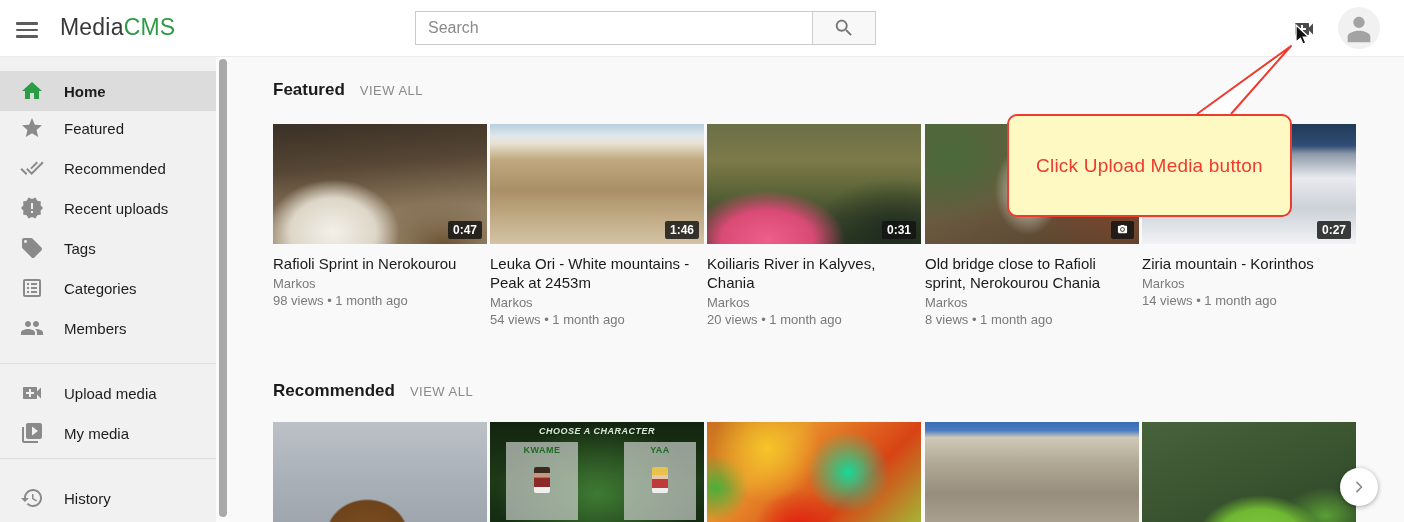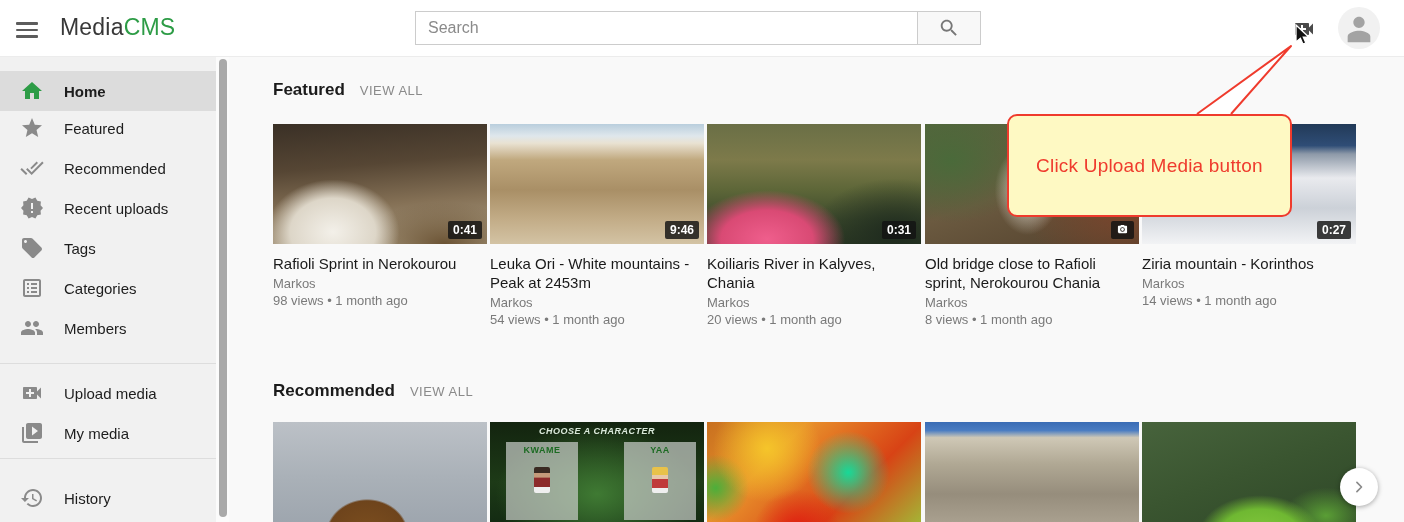--- a/index.html
+++ b/index.html
@@ -8,21 +8,21 @@
 
   
   .topbar { position:absolute; left:0; top:0; width:1404px; height:57px;
     background:#fff; border-bottom:1px solid #ececec; z-index:20; }
   .hamburger { position:absolute; left:16px; top:18px; width:22px; height:20px; cursor:pointer; }
   .hamburger span { display:block; height:2.5px; background:#5c5c5c; margin:4px 0; border-radius:1px; }
   .logo { position:absolute; left:60px; top:14px; font-size:23px; font-weight:500; letter-spacing:.2px; cursor:pointer; }
   .logo .m { color:#383838; }
   .logo .c { color:#2d9c46; }
   .searchwrap { position:absolute; left:415px; top:11px; height:34px; display:flex; }
-  .searchinput { width:503px; height:34px; border:1px solid #ccc; background:#fff;
+  .searchinput { width:398px; height:34px; border:1px solid #ccc; background:#fff;
     padding:0 12px; font-size:16px; color:#333; outline:none; font-family:"Liberation Sans",sans-serif; }
   .searchinput::placeholder { color:#8a8a8a; }
   .searchbtn { width:63px; height:34px; border:1px solid #ccc; border-left:none;
     background:#f8f8f8; display:flex; align-items:center; justify-content:center; cursor:pointer; }
   .topicon { position:absolute; top:17px; width:26px; height:24px; cursor:pointer; }
   .avatar { position:absolute; left:1338px; top:7px; width:42px; height:42px; border-radius:50%;
     background:#f1f1f1; display:flex; align-items:center; justify-content:center; overflow:hidden; cursor:pointer; }
 
   
   .sidebar { position:absolute; left:0; top:57px; width:216px; height:465px; background:#f1f1f1; z-index:10; }
@@ -209,30 +209,30 @@
 
 <div class="content">
 
   <div class="sechead" style="left:44px; top:23px">
     <span class="sectitle">Featured</span>
     <span class="viewall">VIEW ALL</span>
   </div>
 
   <div class="card" style="left:44px; top:67px">
     <div class="thumb t1">
-      <span class="dur">0:41</span>
+      <span class="dur">0:47</span>
     </div>
     <div class="vtitle">Rafioli Sprint in Nerokourou</div>
     <div class="vauthor">Markos</div>
     <div class="vmeta">98 views • 1 month ago</div>
   </div>
 
   <div class="card" style="left:261px; top:67px">
     <div class="thumb t2">
-      <span class="dur">9:46</span>
+      <span class="dur">1:46</span>
     </div>
     <div class="vtitle">Leuka Ori - White mountains - Peak at 2453m</div>
     <div class="vauthor">Markos</div>
     <div class="vmeta">54 views • 1 month ago</div>
   </div>
 
   <div class="card" style="left:478px; top:67px">
     <div class="thumb t3">
       <span class="dur">0:31</span>
     </div>

